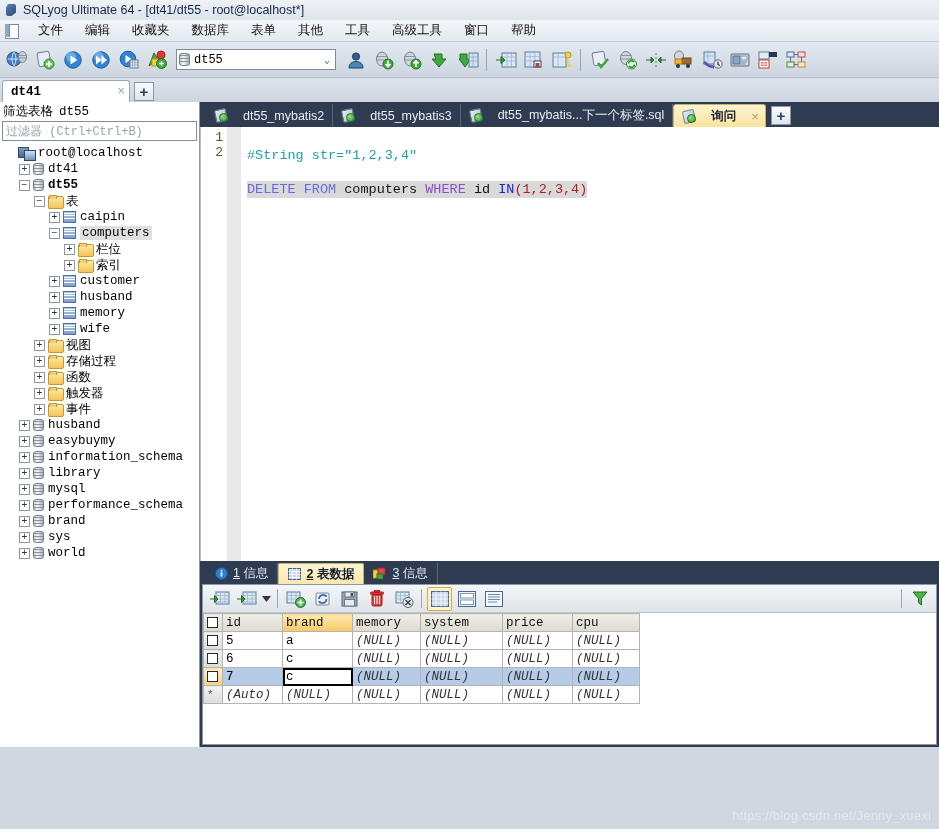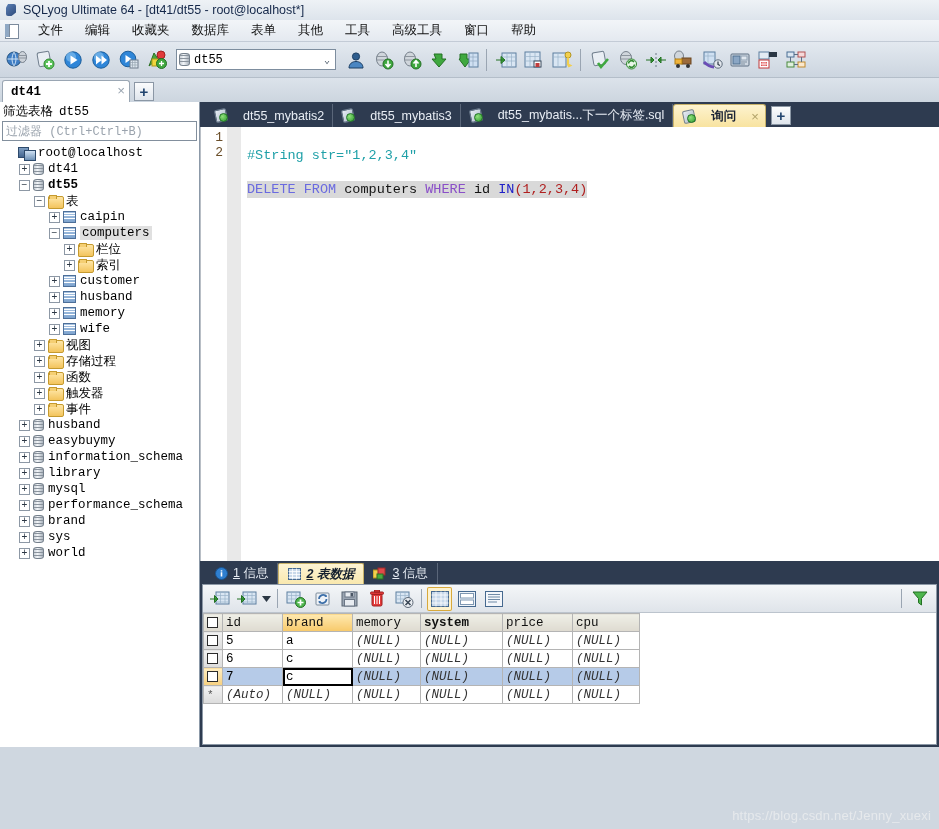--- a/index.html
+++ b/index.html
@@ -250,21 +250,21 @@
   .respane { height: 186px; background: #2e3b50; display: flex; flex-direction: column; }
   .res-tabs { height: 23px; display: flex; align-items: flex-end; padding-left: 6px; }
   .res-tab {
     height: 21px; display: flex; align-items: center; gap: 5px;
     padding: 0 9px; color: #e6ebf2; font-size: 12.5px;
     border-right: 1px solid #5a6679; white-space: nowrap; cursor: default;
   }
   .res-tab.active {
     background: linear-gradient(180deg,#fdf4d4,#f9e8ae);
     color: #15202f; font-weight: bold;
-    border: 1px solid #c9b36a; border-bottom: none; border-radius: 2px 2px 0 0; font-style: italic;
+    border: 1px solid #c9b36a; border-bottom: none; border-radius: 2px 2px 0 0;
   }
   .res-tab u { text-decoration: underline; }
   .res-body { flex: 1; background: #eff1f3; border: 1px solid #8c98a6; margin: 0 2px 2px 2px;
               display:flex; flex-direction: column; }
   .res-toolbar {
     height: 28px; background: linear-gradient(180deg,#f4f6f8,#dfe4ea);
     display: flex; align-items: center; padding: 0 4px; gap: 2px;
     border-bottom: 1px solid #bcc4cd;
   }
   .rtb {
@@ -819,21 +819,21 @@
             </div>
           </div>
           <div class="grid">
             <table class="dg" id="dgrid">
                 <thead>
                   <tr>
                     <th class="rowsel"><span class="chk"></span></th>
                     <th style="width: 60px;">id</th>
                     <th class="hl" style="width: 70px;">brand</th>
                     <th style="width: 68px;">memory</th>
-                    <th style="width: 82px; font-weight: bold;">system</th>
+                    <th style="width: 82px;">system</th>
                     <th style="width: 70px;">price</th>
                     <th style="width: 67px;">cpu</th>
                   </tr>
                 </thead>
                 <tbody>
                   <tr class="">
                     <td class="rowsel"><span class="chk"></span></td>
                     <td class="num" style="width: 60px;">5</td>
                     <td class="" style="width: 70px;">a</td>
                     <td class="nullv" style="width: 68px;">(NULL)</td>

